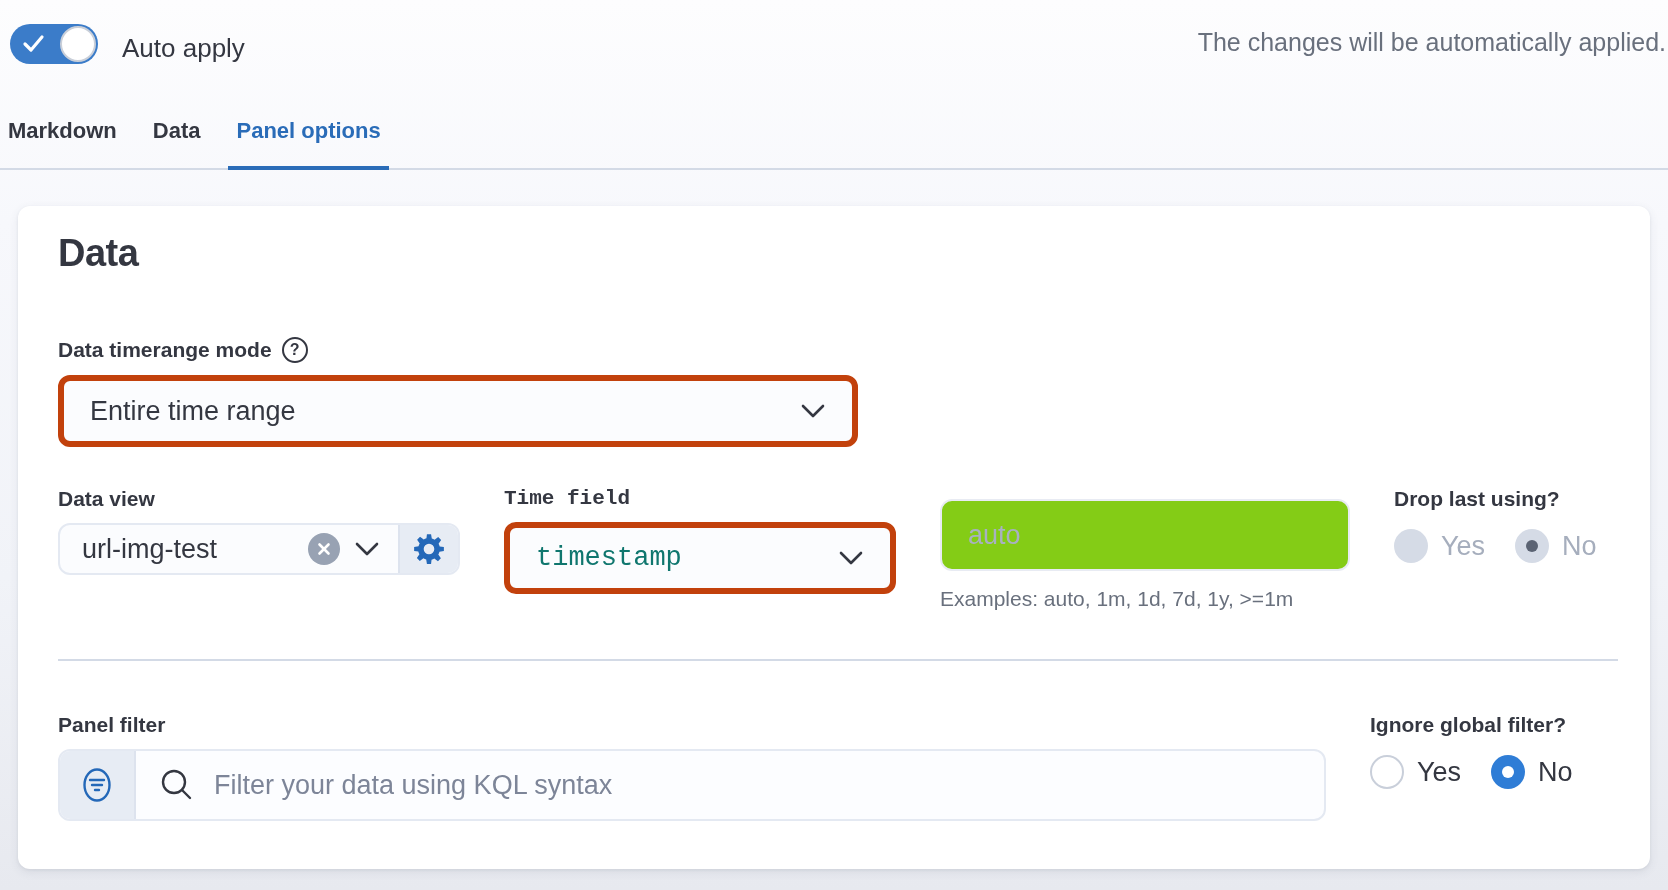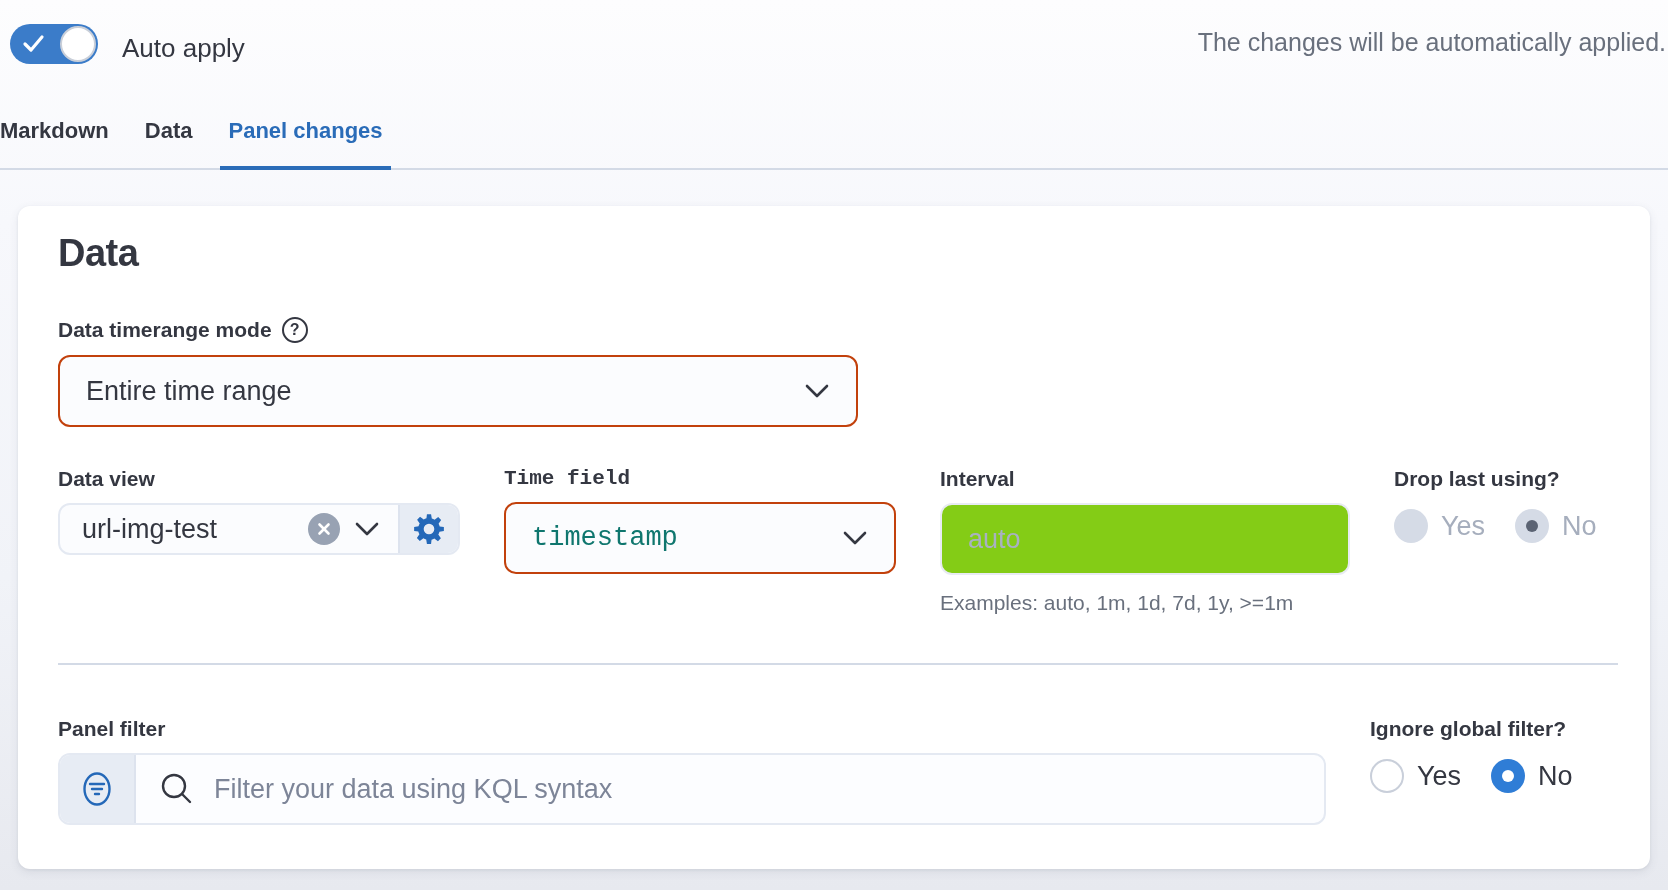--- a/index.html
+++ b/index.html
@@ -22,21 +22,21 @@
     position: absolute; right: 2px; top: 2px; width: 36px; height: 36px;
     background: #fff; border: 2px solid #c9cfd9; border-radius: 50%;
   }
   .switch-label { font-size: 26px; margin-left: 24px; }
   .header-info {
     position: absolute; right: 2px; top: 28px; white-space: nowrap;
     font-size: 25px; color: #69707d;
   }
 
   
-  .tabs { display: flex; gap: 36px; margin-top: 54px; padding-left: 0; border-bottom: 2px solid #d3dae6; }
+  .tabs { display: flex; gap: 36px; margin-top: 54px; padding-left: 8px; border-bottom: 2px solid #d3dae6; }
   .tab { font-size: 22px; font-weight: 700; padding-bottom: 24px; position: relative; cursor: pointer; }
   .tab.active { color: #2a6cb8; }
   .tab.active::after {
     content: ""; position: absolute; left: -8px; right: -8px; bottom: -2px;
     height: 4px; background: #2a6cb8;
   }
 
   
   .card {
     margin: 36px 18px 0; background: #fff; border-radius: 12px;
@@ -44,25 +44,25 @@
     padding: 26px 32px 35px 40px; height: 663px;
   }
   .card-title { font-size: 38px; font-weight: 700; letter-spacing: -0.5px; }
 
   .field-label { font-size: 21px; font-weight: 700; display: flex; align-items: center; gap: 10px; }
   .help-icon {
     width: 26px; height: 26px; border: 2px solid #343741; border-radius: 50%;
     font-size: 16px; font-weight: 700; display: inline-flex; align-items: center; justify-content: center;
   }
 
-  .timerange-block { margin-top: 42px; }
+  .timerange-block { margin-top: 62px; }
 
   .select {
     margin-top: 12px; height: 72px; background: #fbfcfe;
-    border: 2px solid #c2410c; border-radius: 12px;
+    border: 6px solid #c2410c; border-radius: 12px;
     display: flex; align-items: center; justify-content: space-between;
     padding: 0 26px; font-size: 27px; cursor: pointer;
   }
   .select .sel-text { color: #343741; }
   .select .sel-text.muted { color: #0f766e; }
   .timerange-select { width: 800px; }
 
   
   .row2 { display: flex; gap: 44px; margin-top: 40px; }
   .col-dataview { width: 402px; flex: 0 0 auto; }
@@ -145,21 +145,21 @@
     </svg>
     <span class="thumb"></span>
   </div>
   <span class="switch-label">Auto apply</span>
   <span class="header-info">The changes will be automatically applied.</span>
 </div>
 
 <div class="tabs">
   <div class="tab">Markdown</div>
   <div class="tab">Data</div>
-  <div class="tab active">Panel changes</div>
+  <div class="tab active">Panel options</div>
 </div>
 
 <div class="card">
   <h1 class="card-title">Data</h1>
 
   <div class="timerange-block">
     <div class="field-label">
       <span>Data timerange mode</span>
       <span class="help-icon">?</span>
     </div>
@@ -200,21 +200,20 @@
       <div class="field-label">Time field</div>
       <div class="select">
         <span class="sel-text muted">timestamp</span>
         <svg width="26" height="16" viewBox="0 0 26 16">
           <polyline points="3,3 13,13 23,3" fill="none" stroke="#343741" stroke-width="2.6" stroke-linecap="round" stroke-linejoin="round"></polyline>
         </svg>
       </div>
     </div>
 
     <div class="col-interval">
-      <div class="field-label">Interval</div>
       <input class="interval-input" type="text" disabled="" placeholder="auto" style="">
       <div class="help-text">Examples: auto, 1m, 1d, 7d, 1y, &gt;=1m</div>
     </div>
 
     <div class="col-droplast">
       <div class="field-label">Drop last using?</div>
       <div class="radio-row">
         <div class="radio-option">
           <span class="radio disabled-off"></span>
           <span class="radio-label disabled">Yes</span>

